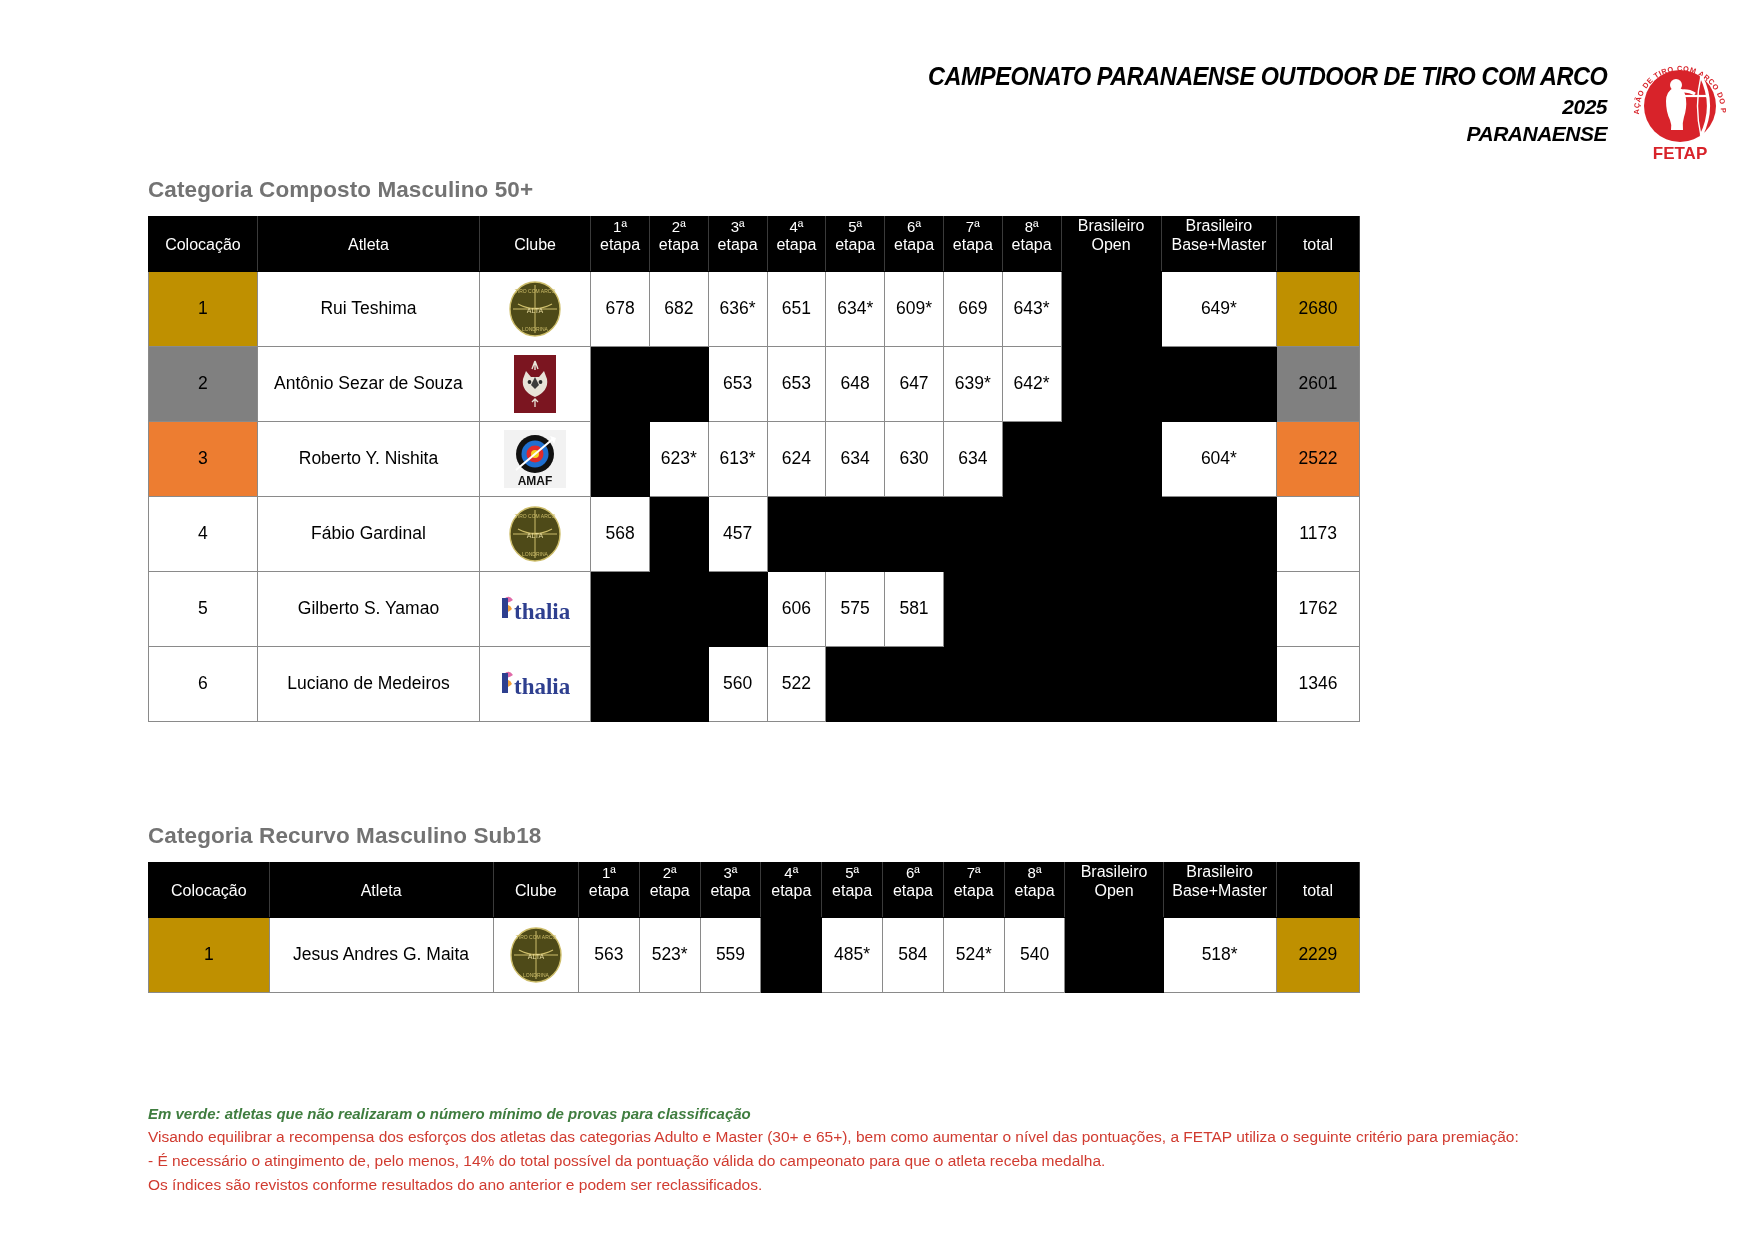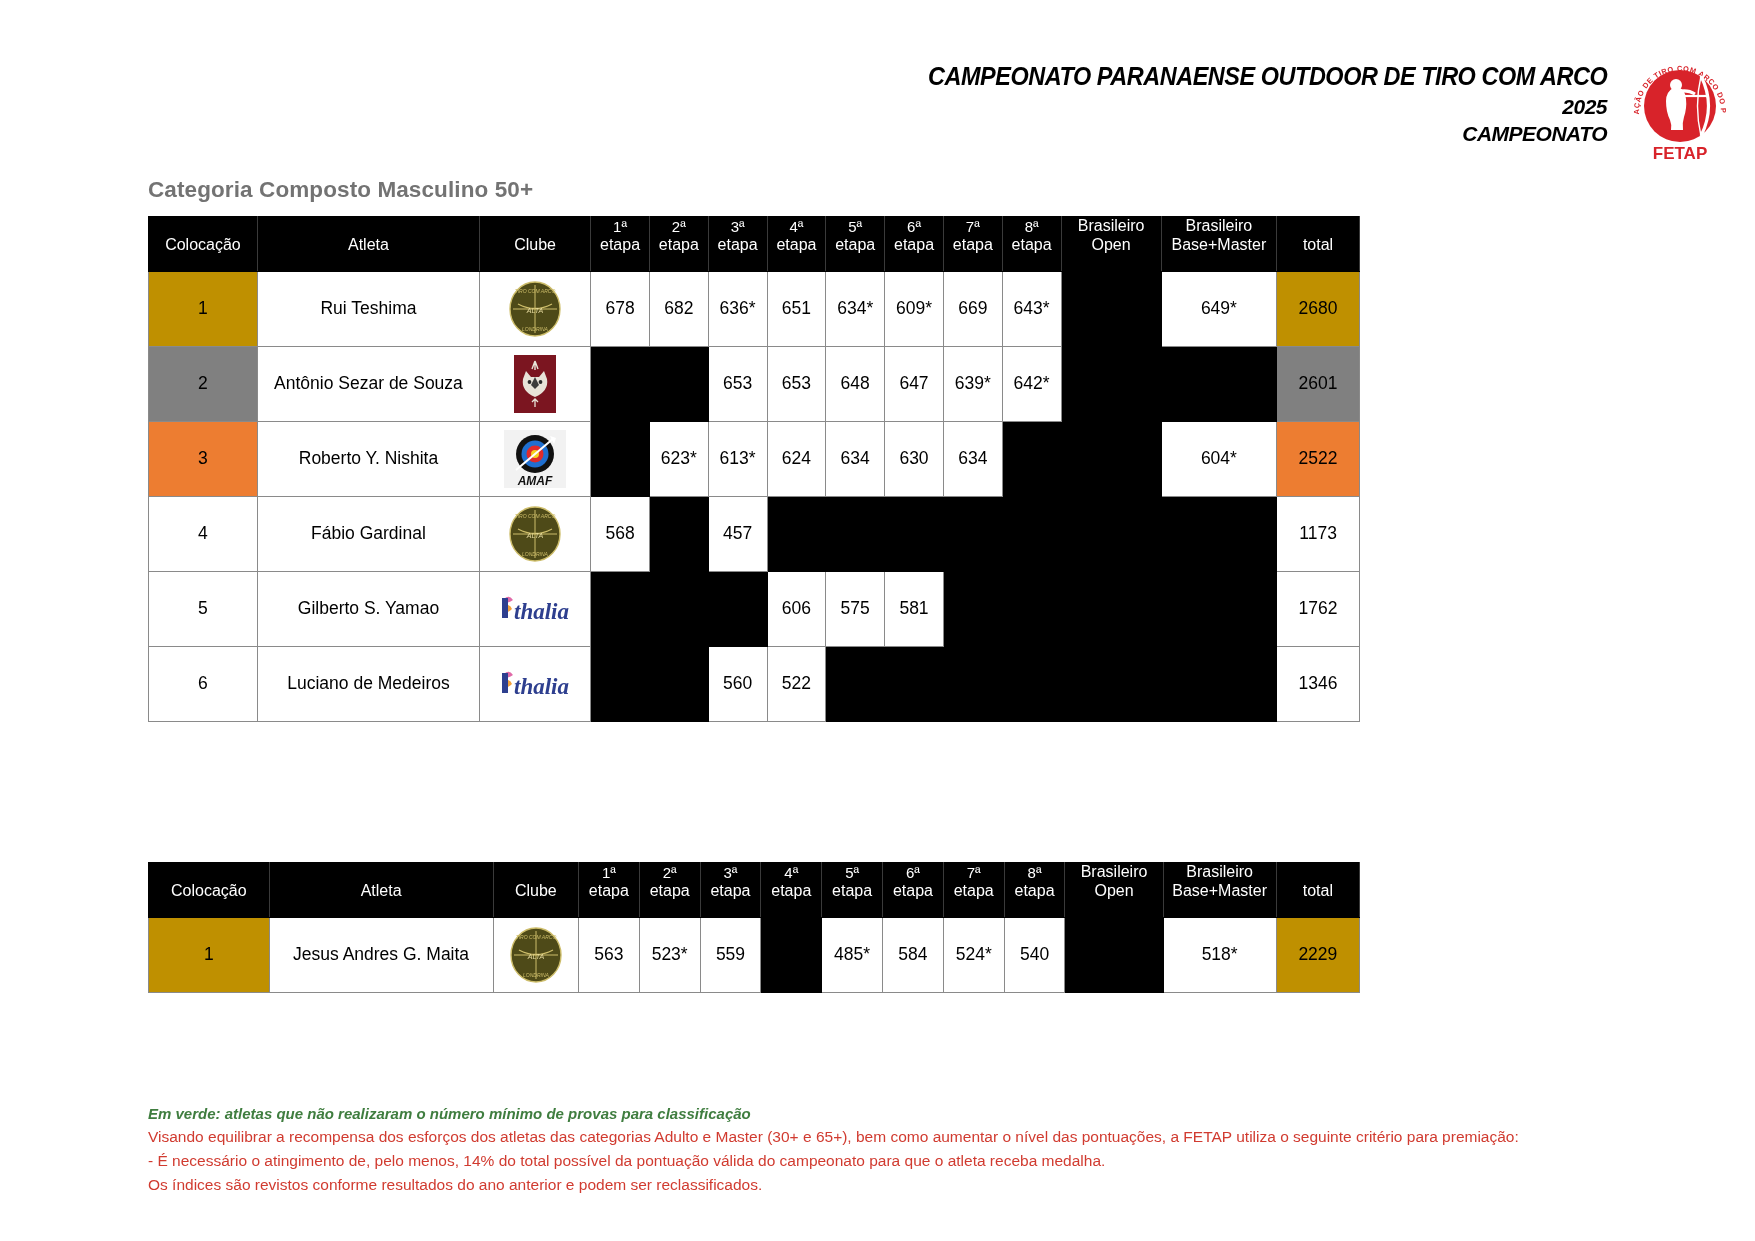--- a/index.html
+++ b/index.html
@@ -89,21 +89,21 @@
   td.rank-bronze { background:#ed7d31 !important; color:#ffffff; }
   td.rank-plain { background:#ffffff !important; color:#70ad47; }
 
   td.total-gold { background:#bf9000 !important; color:#ffffff; }
   td.total-silver { background:#808080 !important; color:#ffffff; }
   td.total-bronze { background:#ed7d31 !important; color:#ffffff; }
   td.total-green { background:#ffffff !important; color:#70ad47; }
 
   td.athlete { text-align:center; font-size:18px; }
   td.club { padding: 3px 0; }
-  .club-logo { display:flex; align-items:flex-start; justify-content:center; height:100%;font-style:italic; }
+  .club-logo { display:flex; align-items:flex-start; justify-content:center; height:100%; }
 
   
   .alta-mark { width: 56px; height: 58px; }
   .lynx-mark { width: 42px; height: 58px; }
   .amaf-mark { width: 62px; height: 58px; }
   .thalia-mark { width: 78px; height: 34px; }
 
   
   .notes { position: absolute; left: 148px; top: 1081px; width: 1500px; margin-top: 21px; }
   .note { line-height: 1.55; white-space: nowrap; }
@@ -112,21 +112,21 @@
 </style>
 </head>
 <body>
 
 <div class="page">
 
   <div class="header">
     <div class="header-text">
       <div class="header-line1">CAMPEONATO PARANAENSE OUTDOOR DE TIRO COM ARCO</div>
       <div class="header-line2">2025</div>
-      <div class="header-line3">CAMPEONATO</div>
+      <div class="header-line3">PARANAENSE</div>
     </div>
     <div class="logo-wrap">
       <svg viewBox="0 0 110 112" width="110" height="112" aria-hidden="true">
         <defs>
           <path id="ringpath" d="M 55,57 m -42,0 a 42,42 0 1,1 84,0" fill="none"></path>
           <path id="ringpathTop" d="M 14,60 A 41,41 0 0 1 96,60" fill="none"></path>
         </defs>
         <circle cx="55" cy="54" r="36" fill="#d8232a"></circle>
 
         <text font-size="7.4" font-weight="bold" fill="#d8232a" font-family="'Liberation Sans',sans-serif" letter-spacing="0.6">
@@ -377,20 +377,21 @@
           <td class="blk"></td>
           <td class="blk"></td>
           <td class="blk"></td>
           <td class="blk"></td>
           <td class="blk"></td>
           <td class="total-green">1346</td>
         </tr>
       </tbody>
   </table>
 
+  <div class="section-title" id="title2">Categoria Recurvo Masculino Sub18</div>
 
   <table class="rank" id="table2" style="left:148px; top:862px; width:1212px;">
     <colgroup>
       <col style="width:113px">
         <col style="width:210px">
         <col style="width:80px">
       <col style="width:57px">
         <col style="width:57px">
         <col style="width:57px">
         <col style="width:57px">

